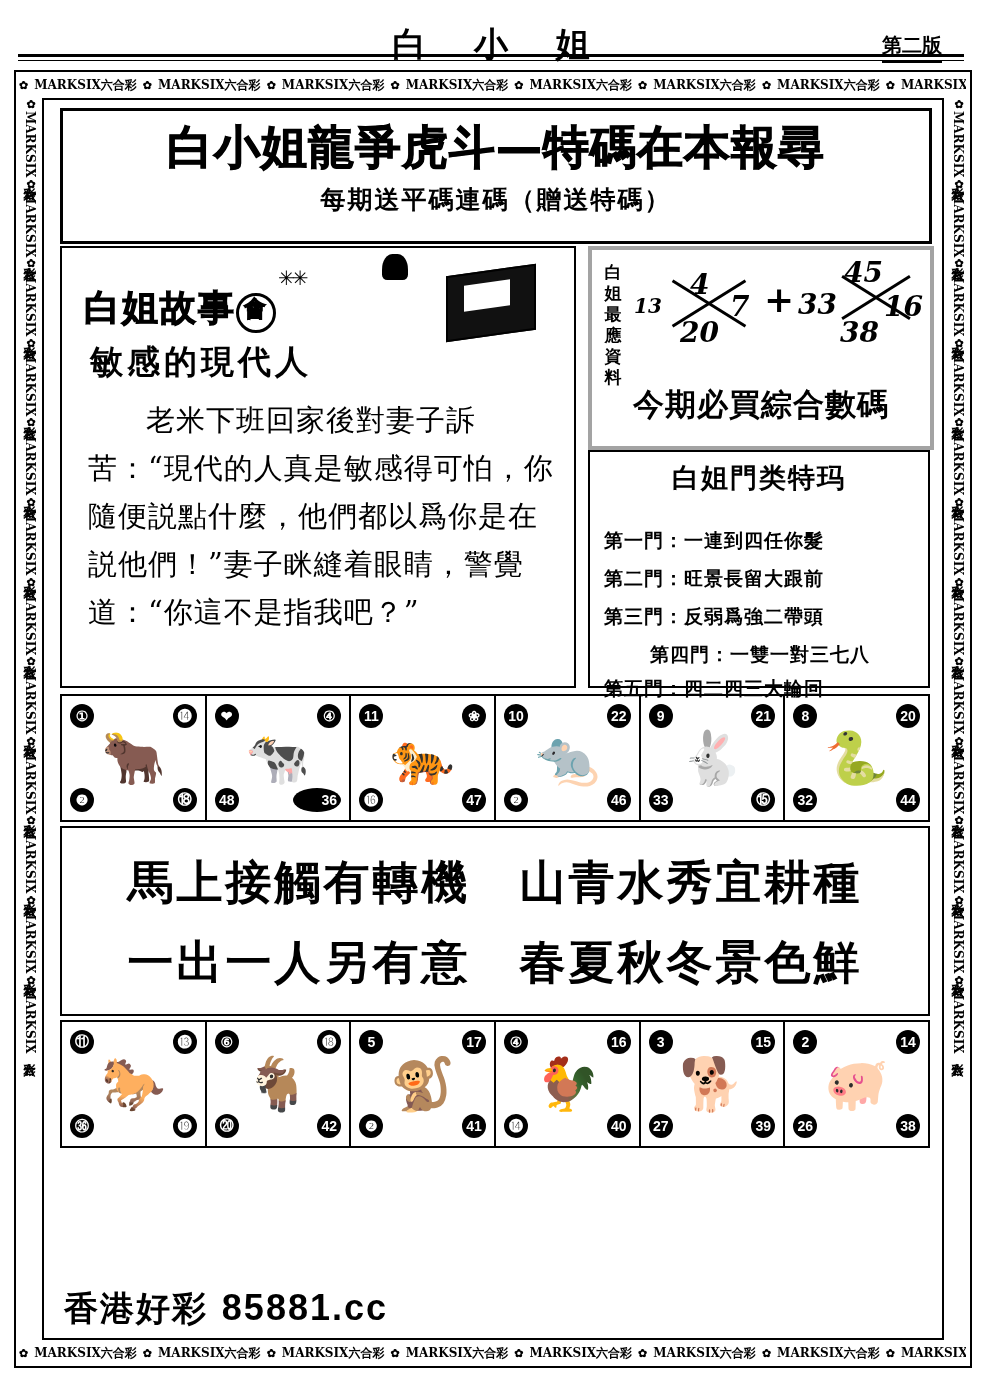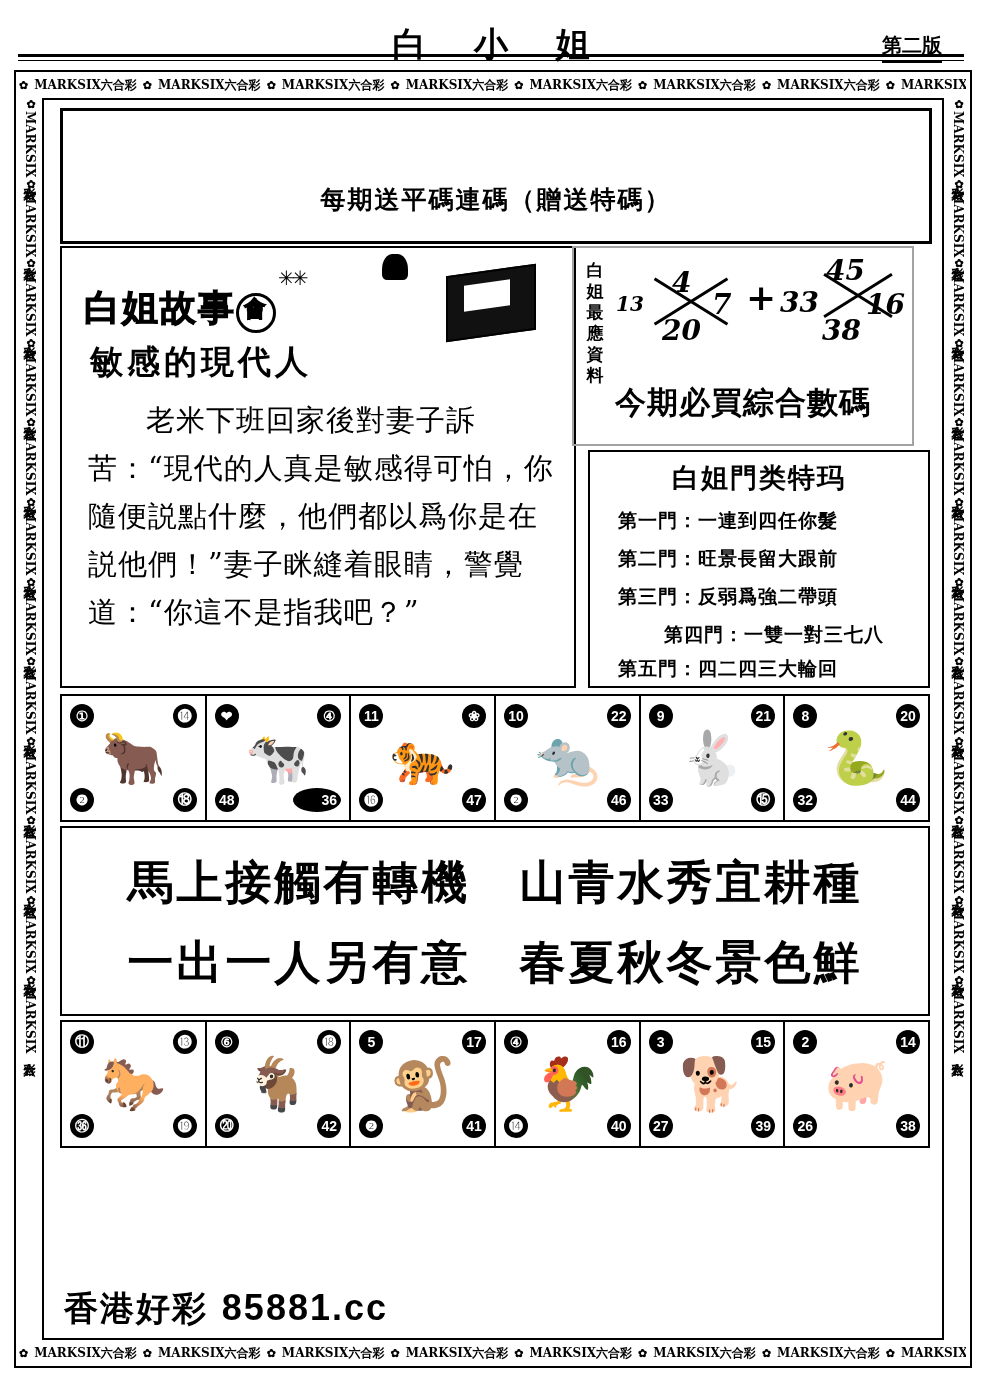--- a/index.html
+++ b/index.html
@@ -74,35 +74,35 @@
   .sparkle{position:absolute;left:216px;top:18px;font-size:20px;letter-spacing:-3px;}
   .tulip{position:absolute;left:320px;top:6px;width:26px;height:26px;background:#000;
     border-radius:40% 40% 20% 20%/60% 60% 20% 20%;}
   .story-title{position:absolute;left:28px;top:92px;font-family:"DejaVu Serif","Liberation Serif",serif;
     font-size:33px;font-weight:bold;letter-spacing:4px;}
   .story-body{position:absolute;left:26px;top:148px;width:466px;
     font-family:"DejaVu Serif","Liberation Serif",serif;
     font-size:29px;line-height:48px;letter-spacing:1px;text-indent:58px;}
 
   
-  .numbox{position:absolute;left:528px;top:146px;width:338px;height:196px;border:2px solid #a3a3a3;}
+  .numbox{position:absolute;left:544px;top:146px;width:338px;height:196px;border:4px solid #a3a3a3;}
   .numbox-side{position:absolute;left:8px;top:12px;width:26px;
     font-family:"DejaVu Serif","Liberation Serif",serif;font-size:17px;font-weight:bold;
     line-height:21px;text-align:center;}
   .hand{position:absolute;font-family:"DejaVu Serif","Liberation Serif",serif;font-style:italic;font-weight:bold;}
   .numbox-line{position:absolute;left:10px;top:134px;width:318px;text-align:center;
     font-family:"DejaVu Serif","Liberation Serif",serif;font-size:31px;font-weight:bold;letter-spacing:1px;}
   .strike{position:absolute;background:#000;height:3px;transform-origin:center;}
 
   
   .doors{position:absolute;left:544px;top:350px;width:338px;height:234px;border:2px solid #000;}
   .doors-title{position:absolute;left:0;right:0;top:8px;text-align:center;
     font-family:"DejaVu Serif","Liberation Serif",serif;font-size:27px;font-weight:bold;letter-spacing:2px;}
-  .door-row{position:absolute;left:28px;width:312px;
-    font-family:"DejaVu Serif","Liberation Serif",serif;font-size:19px;font-weight:bold;letter-spacing:1px;}
+  .door-row{position:absolute;left:14px;width:312px;
+    font-family:"DejaVu Serif","Liberation Serif",serif;font-size:19px;font-weight:bold;letter-spacing:1px;margin-top:20px;}
 
   
   .strip{position:absolute;left:16px;width:866px;border:2px solid #000;display:flex;}
   .strip-top{top:594px;height:124px;}
   .strip-bottom{top:920px;height:124px;}
   .zcell{position:relative;border-right:2px solid #000;flex:1;}
   .zcell:last-child{border-right:none;}
   .bnum{position:absolute;width:24px;height:24px;border-radius:50%;background:#000;color:#fff;
     font-size:14px;font-weight:bold;display:flex;align-items:center;justify-content:center;
     font-family:"Liberation Sans",sans-serif;}
@@ -225,20 +225,21 @@
           <span class="flower">✿</span>
           <span>MARKSIX六合彩</span>
           <span class="flower">✿</span>
           <span>MARKSIX六合彩</span>
         </div>
     </div>
 
     <div class="content">
 
       <div class="banner">
+        <div class="banner-title">白小姐龍爭虎斗—特碼在本報尋</div>
         <div class="banner-sub">每期送平碼連碼（贈送特碼）</div>
       </div>
 
       <div class="story">
         <div class="sparkle">✳✳</div>
         <div class="tulip"></div>
         <div class="book"></div>
         <div class="story-head">
           <span>白姐故事</span><span class="circ">會</span>
         </div>

